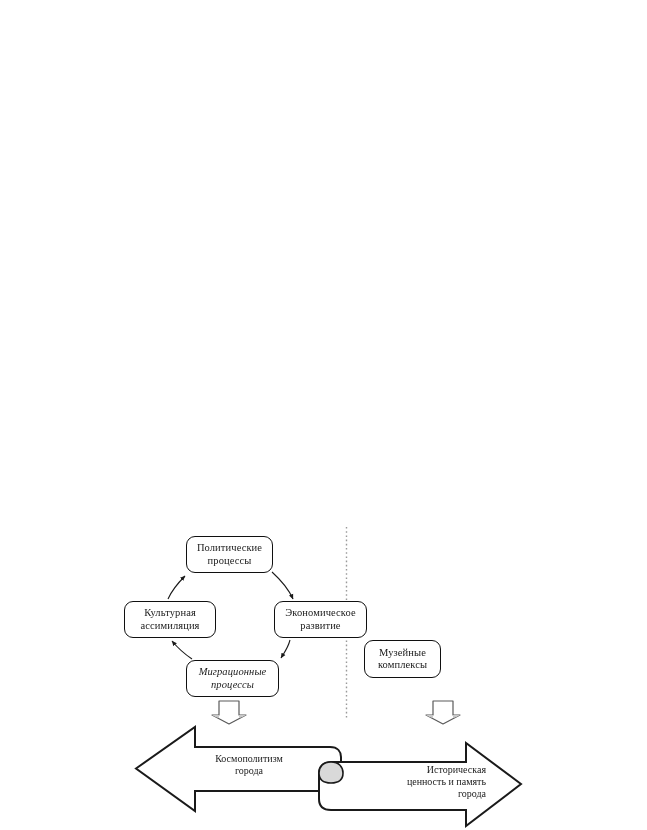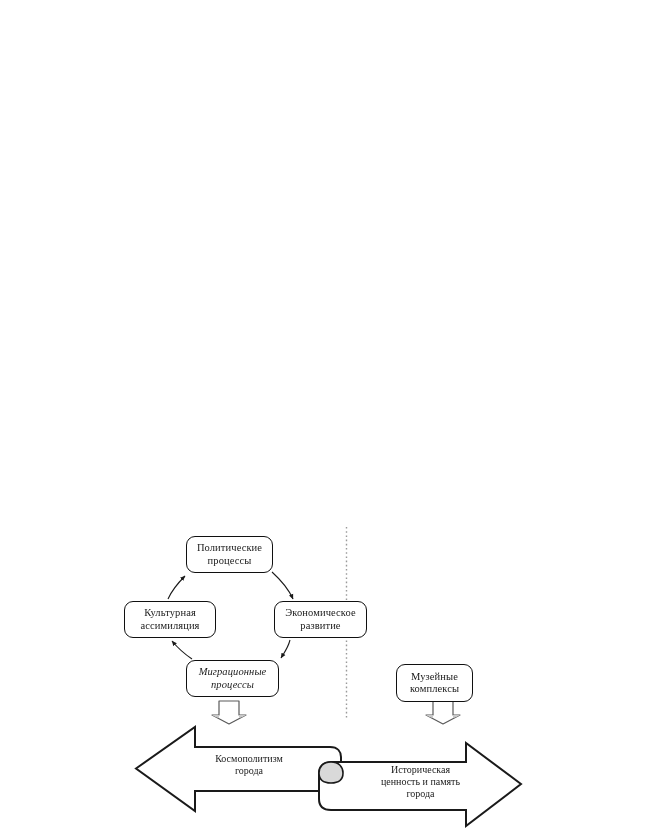--- a/index.html
+++ b/index.html
@@ -53,23 +53,23 @@
     font-size: 10px;
     white-space: pre-line;
     pointer-events: none;
   }
   #box-political   { left: 186px; top: 536px; width: 87px;  height: 37px; }
   #box-cultural    { left: 124px; top: 601px; width: 92px;  height: 37px; }
   #box-economic    { left: 246px; top: 601px; width: 93px;  height: 37px; margin-left: 28px; }
   #box-migration   { left: 186px; top: 660px; width: 93px;  height: 37px; font-style: italic; }
   #box-heritage    { left: 366px; top: 536px; width: 131px; height: 46px; }
   #box-social      { left: 450px; top: 602px; width: 84px;  height: 38px; }
-  #box-museum      { left: 364px; top: 664px; width: 77px;  height: 38px; margin-left: 32px; }
+  #box-museum      { left: 364px; top: 640px; width: 77px;  height: 38px; }
   #label-cosmopolitanism { left: 188px; top: 753px; width: 122px; }
-  #label-historical      { left: 355px; top: 764px; width: 131px; }
+  #label-historical      { left: 355px; top: 764px; width: 131px; text-align: right; }
 </style>
 </head>
 <body>
 
 <div id="diagram-root">
 
   <svg class="figure-layer" viewBox="0 0 647 830">
     <defs>
       <marker id="tri-head" viewBox="0 0 10 10" refX="8.5" refY="5" markerWidth="5.2" markerHeight="5.2" orient="auto-start-reverse">
         <path d="M 0 1 L 9 5 L 0 9 z" fill="#1a1a1a"></path>

